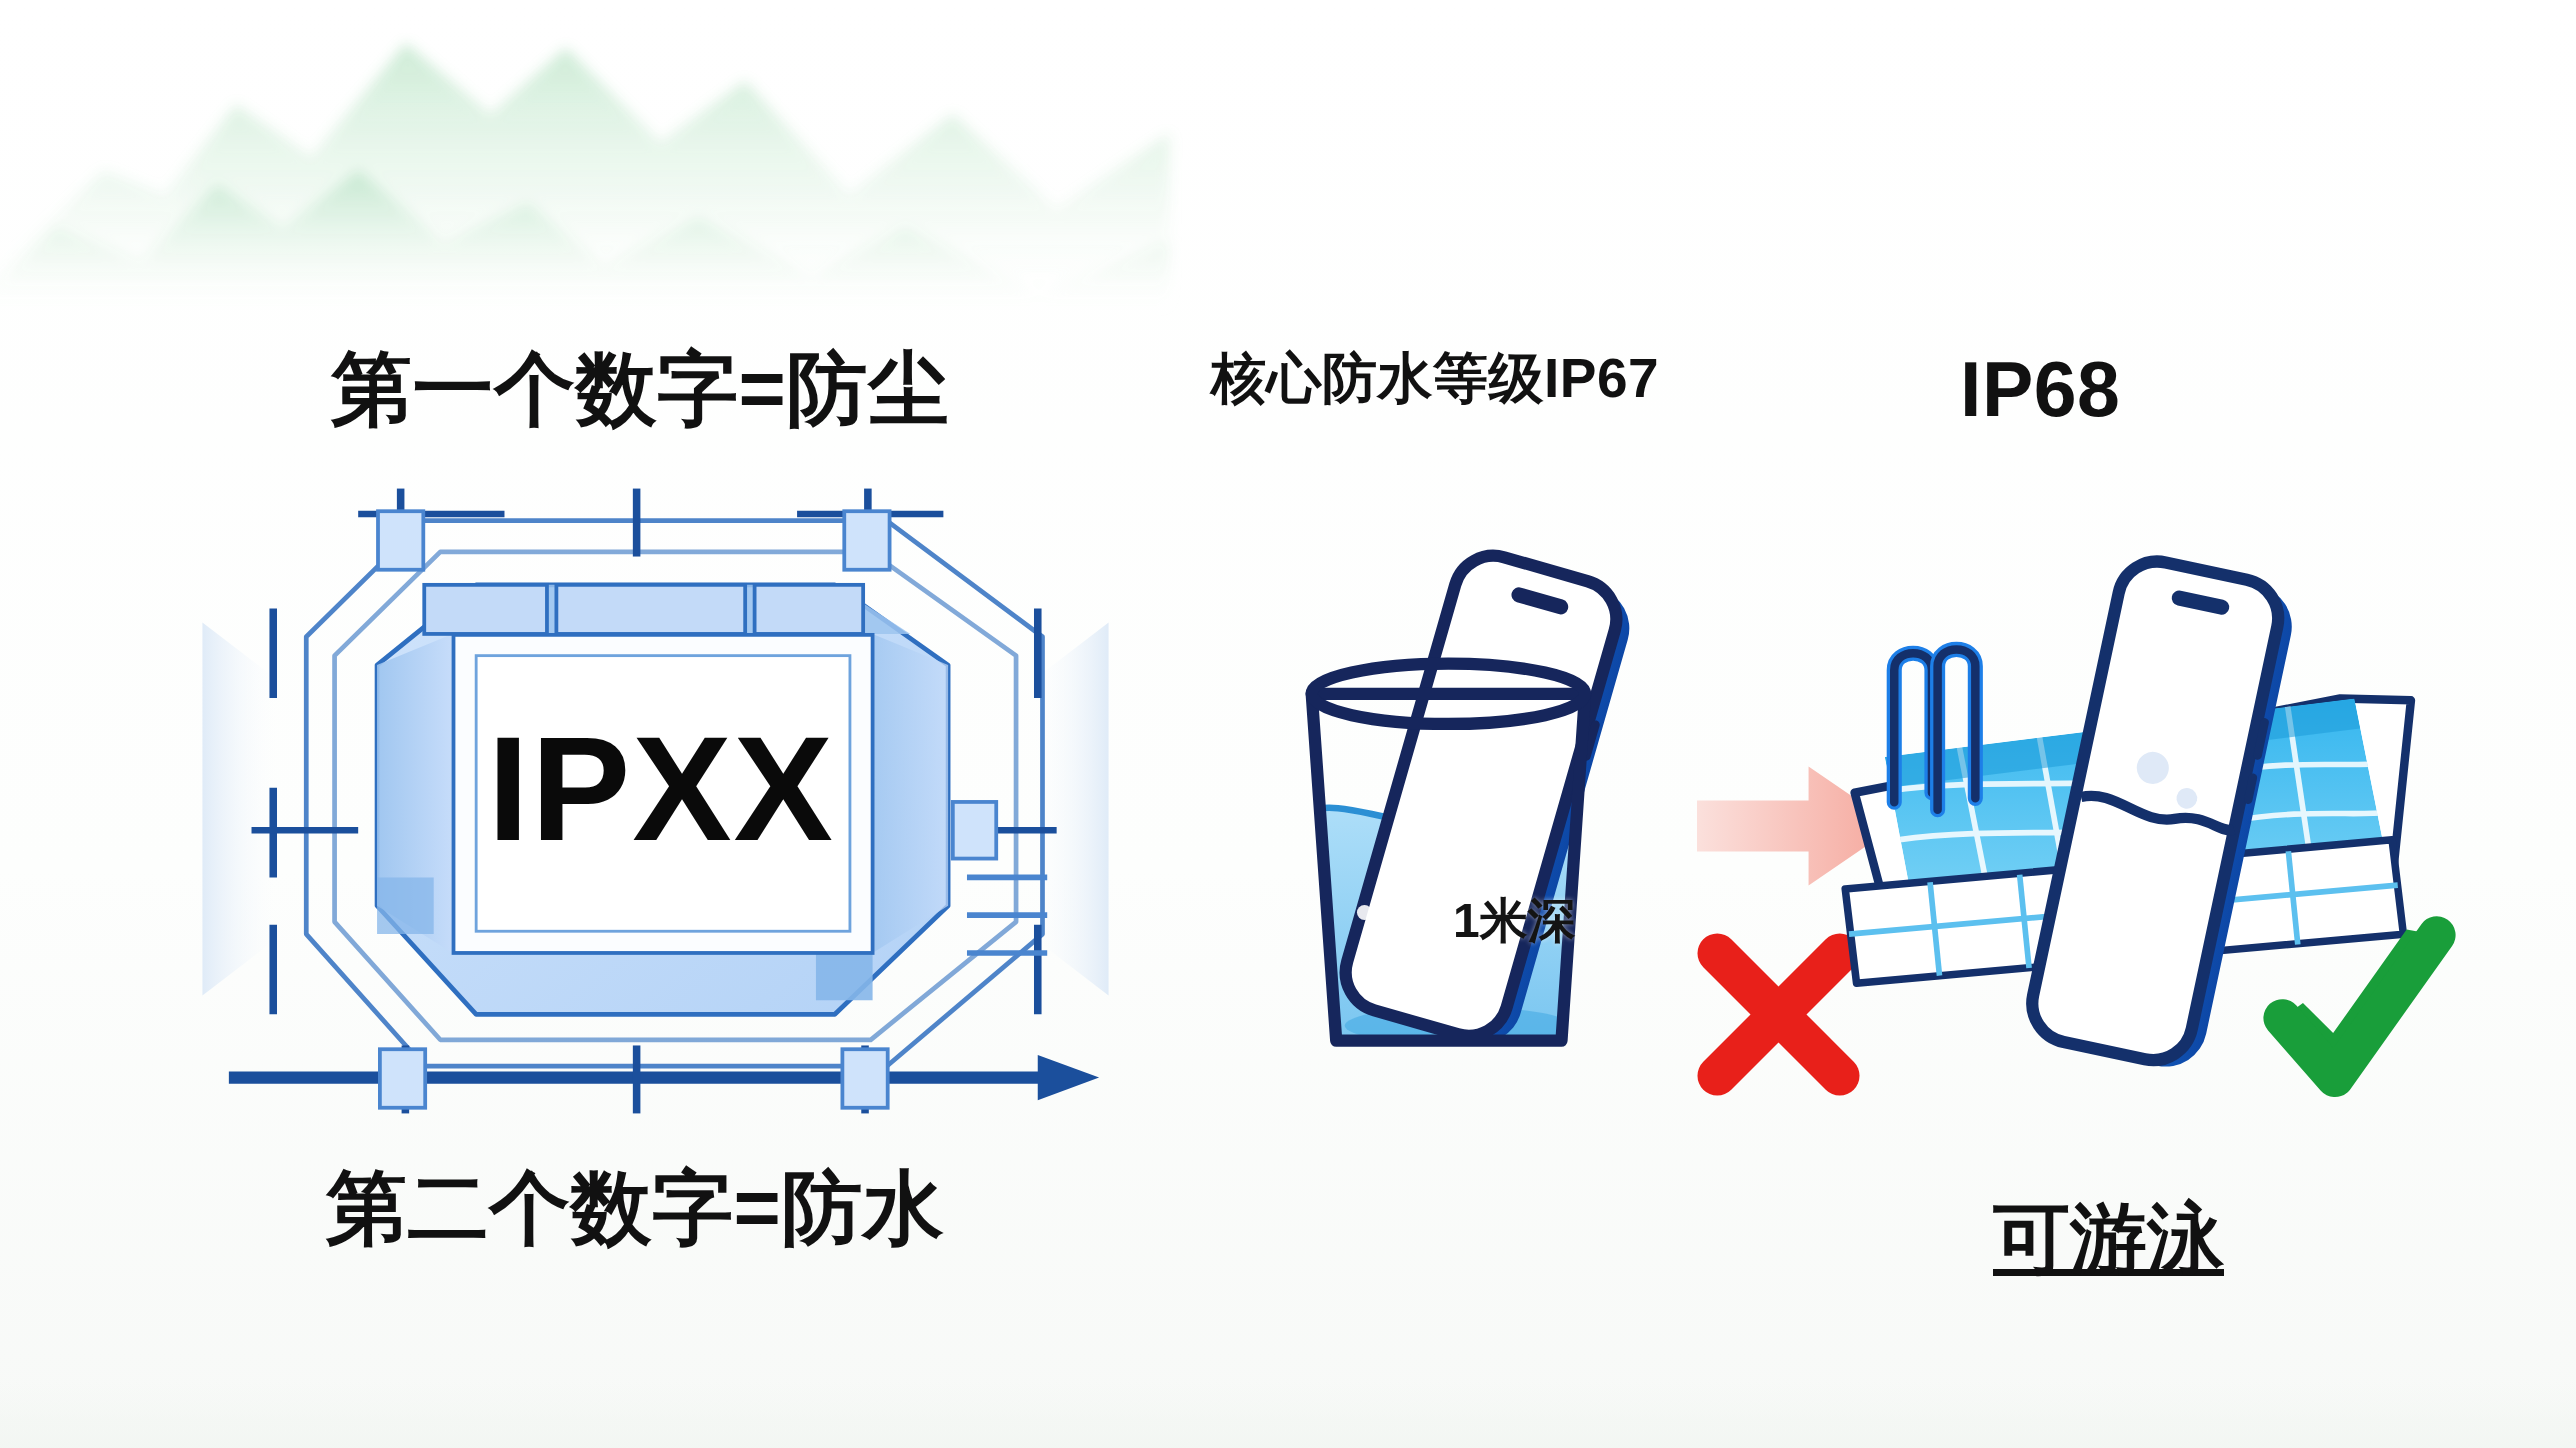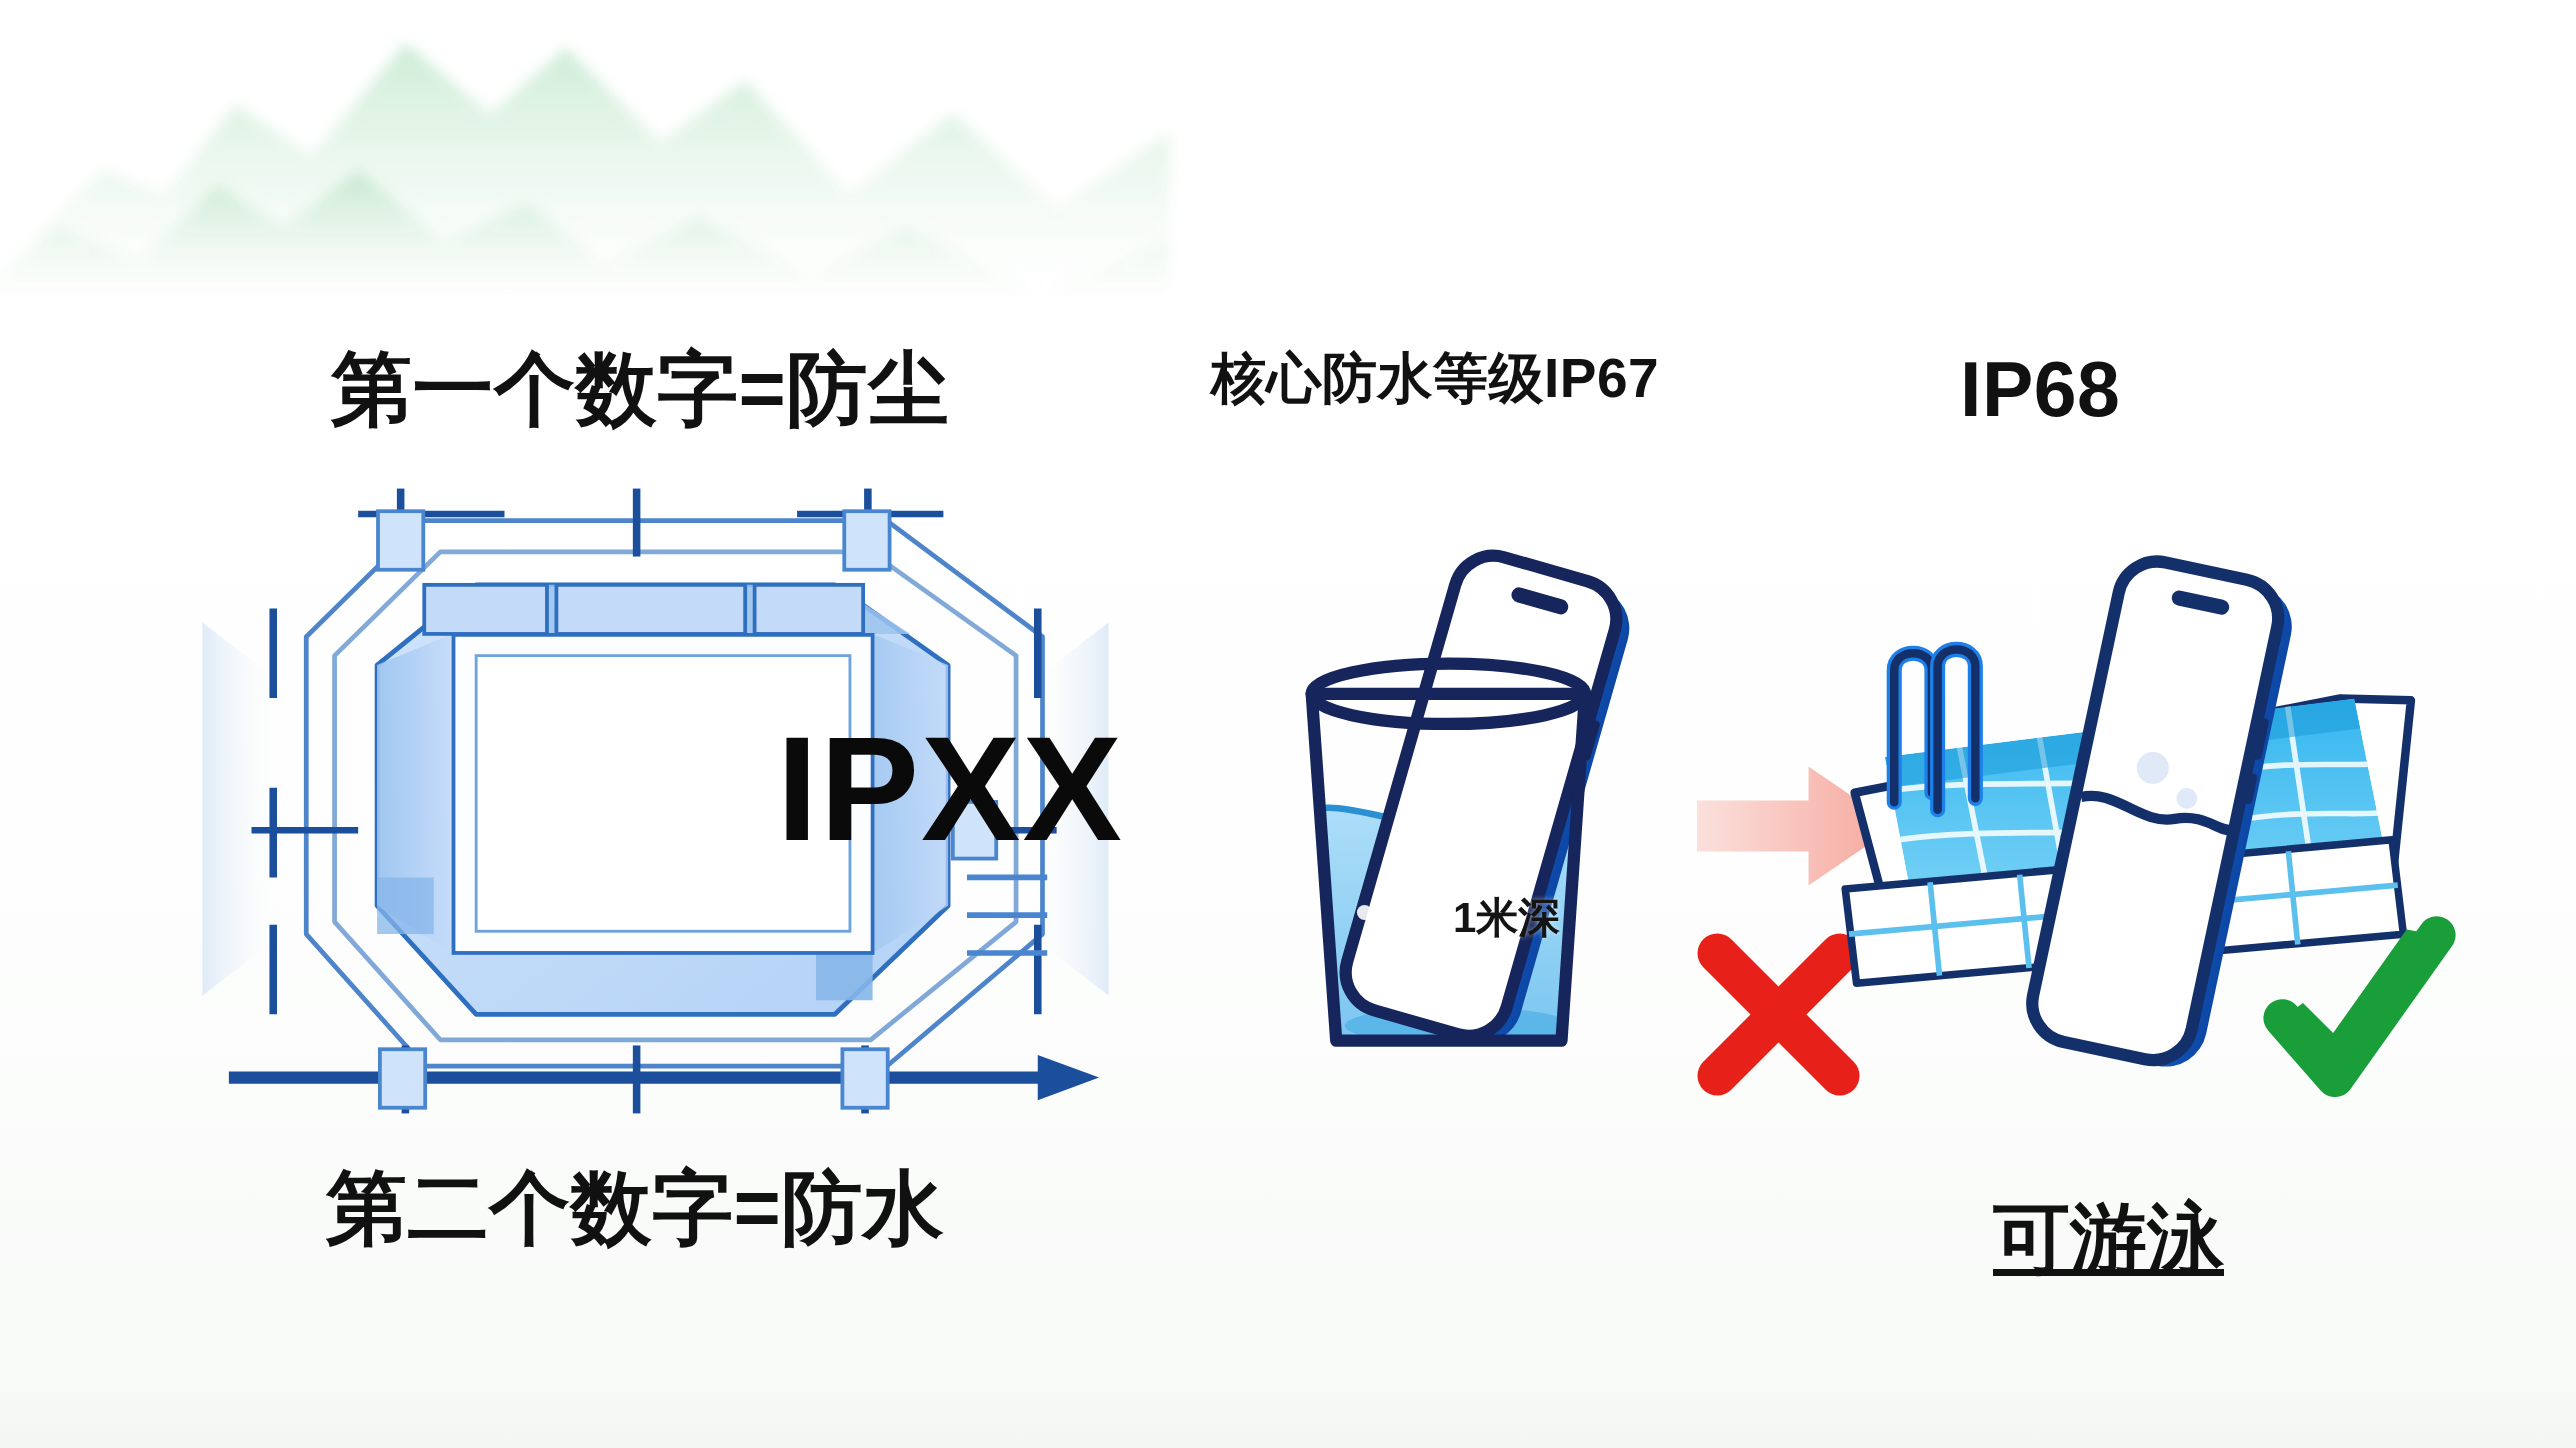--- a/index.html
+++ b/index.html
@@ -48,32 +48,32 @@
   #panel-ipxx{left:193px;top:462px;width:925px;height:661px;}
   #panel-glass{left:1274px;top:524px;width:443px;height:547px;}
   #panel-pool{left:1826px;top:557px;width:623px;height:528px;}
   #arrow-transition{left:1697px;top:755px;width:208px;height:142px;}
   #mark-cross{left:1689px;top:925px;width:179px;height:179px;}
   #mark-check{left:2265px;top:920px;width:189px;height:179px;}
 
   
   #ipxx-label{
     position:absolute;left:0;top:0;width:925px;height:661px;
-    display:flex;align-items:center;justify-content:flex-end;
+    display:flex;align-items:center;justify-content:center;
     pointer-events:none;
   }
   #ipxx-text{
     font-size:149px;font-weight:bold;color:#0a0a0a;
     letter-spacing:1.9px;line-height:1;
     transform:translate(5.7px,-3.8px);
   }
   
   #depth-label{
     position:absolute;left:1453px;top:897px;
-    font-size:42px;font-weight:bold;color:#141414;
+    font-size:48px;font-weight:bold;color:#141414;
     white-space:nowrap;line-height:1;
     text-shadow:0 0 5.7px rgba(255,255,255,.55);
   }
   svg{display:block;overflow:visible;}
 </style>
 </head>
 <body>
 
 <div id="stage">
 

